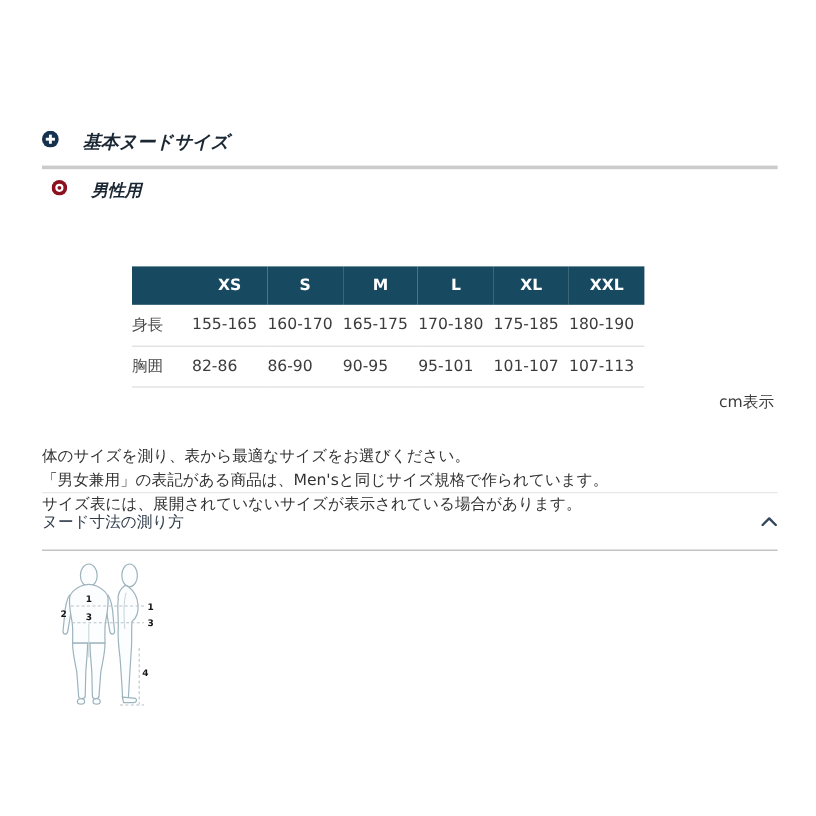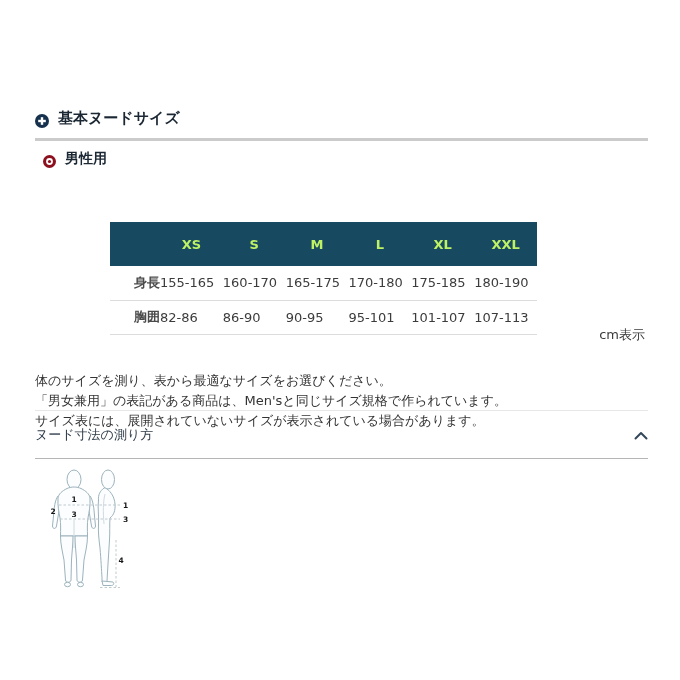--- a/index.html
+++ b/index.html
@@ -1,33 +1,33 @@
 <!DOCTYPE html>
 <html><head>
 <meta charset="utf-8">
 <style>
   html,body{margin:0;padding:0;background:#fff;}
   .canvas{
     position:relative;width:680px;height:680px;background:#ffffff;overflow:hidden;
     font-family:"DejaVu Sans","Liberation Sans",sans-serif;color:#333;
   }
   
-  .sec-head{position:absolute;display:flex;align-items:flex-end;gap:9px;cursor:pointer;}
+  .sec-head{position:absolute;display:flex;align-items:flex-start;gap:20px;cursor:pointer;font-style:italic;}
   .sec-head.h1{left:35px;top:109px;font-size:15px;font-weight:bold;color:#1b2733;}
   .sec-head.h2{left:43px;top:150px;font-size:14px;font-weight:bold;color:#1b2733;}
   .sec-head svg{display:block;}
   .rule-main{position:absolute;left:35px;top:138px;width:613px;height:3px;background:#cbcbcb;}
   
   table.size{position:absolute;left:110px;top:222px;width:427px;border-collapse:collapse;
     font-size:13px;table-layout:fixed;}
-  table.size thead th{background:#174a61;color:#bef264;height:44px;font-weight:bold;
+  table.size thead th{background:#174a61;color:#ffffff;height:32px;font-weight:bold;
     text-align:center;padding:0;}
   table.size col.lbl{width:50px;}
   table.size tbody tr{height:34px;border-bottom:1px solid #dcdcdc;}
-  table.size tbody th{font-weight:bold;color:#4a4a4a;text-align:right;padding:0;}
+  table.size tbody th{font-weight:normal;color:#4a4a4a;text-align:left;padding:0;}
   table.size tbody td{color:#3c3c3c;text-align:left;padding:0;}
   .cm-note{position:absolute;right:35px;top:326px;font-size:13px;color:#3a3a3a;margin-left:11px;}
   
   .notes{position:absolute;left:35px;top:371px;font-size:13px;line-height:20px;color:#333;}
   
   .rule-thin-top{position:absolute;left:35px;top:410px;width:613px;height:1px;background:#e7e7e7;}
   .measure-head{position:absolute;left:35px;top:426px;width:613px;display:flex;
     justify-content:space-between;align-items:center;font-size:13px;color:#2e3b49;cursor:pointer;}
   .rule-thin-bot{position:absolute;left:35px;top:458px;width:613px;height:1px;background:#b5b5b5;}
   .figure-wrap{position:absolute;left:50px;top:468px;width:88px;height:124px;}

